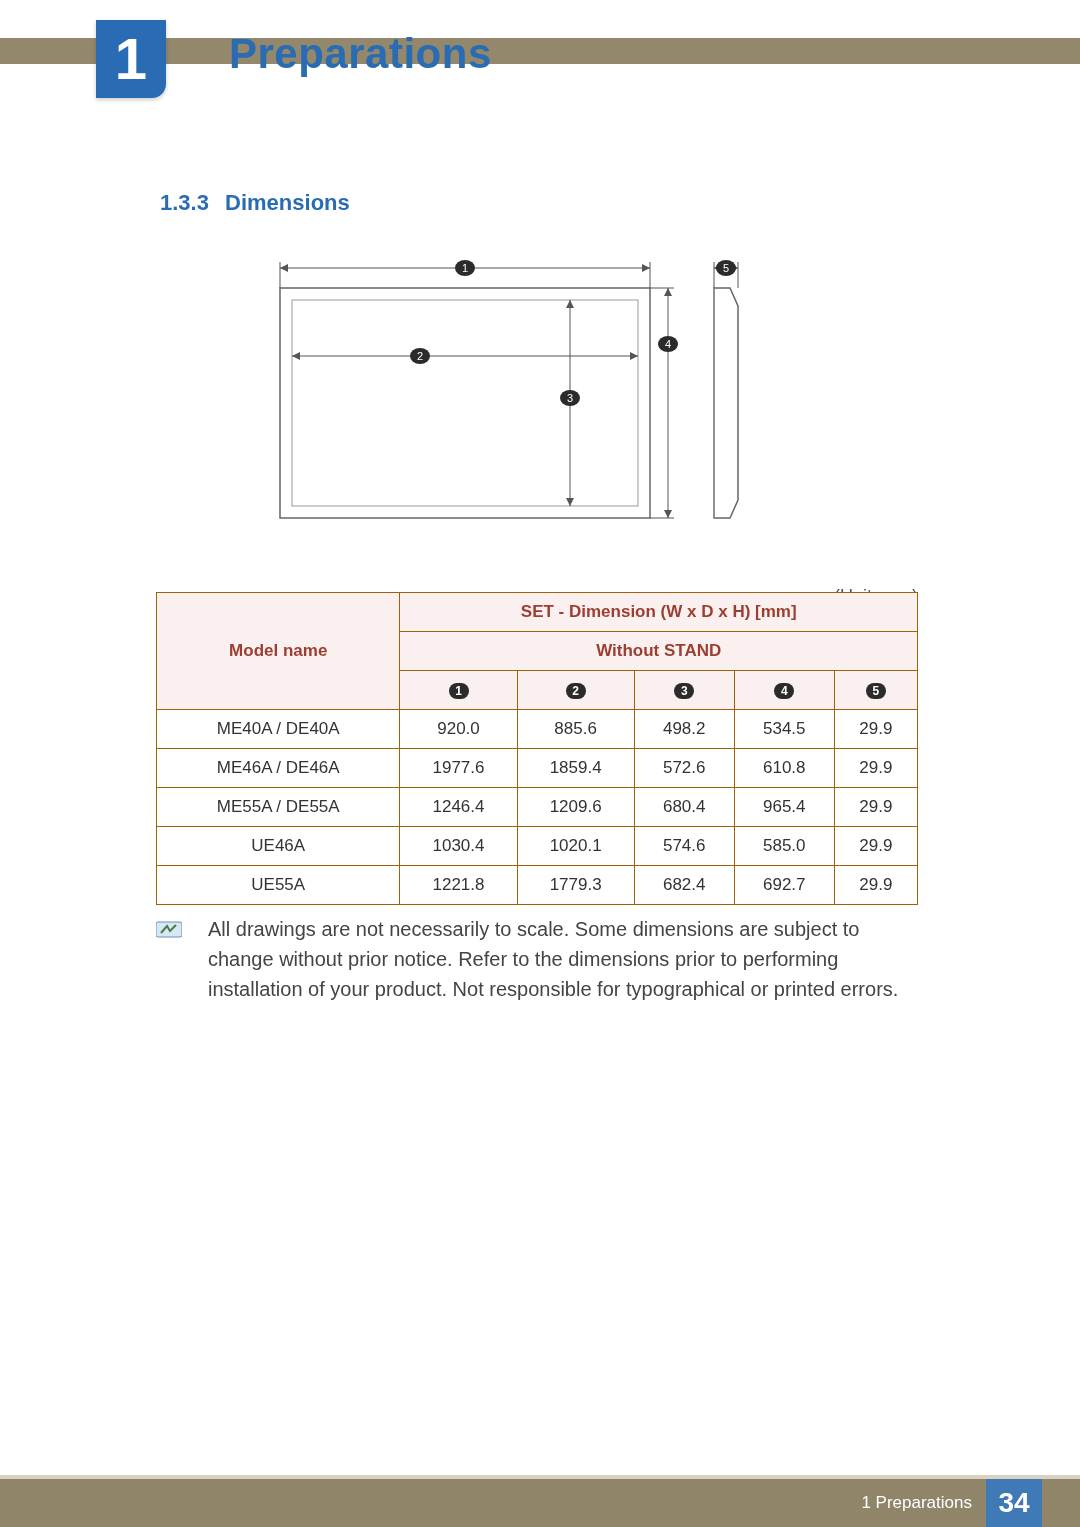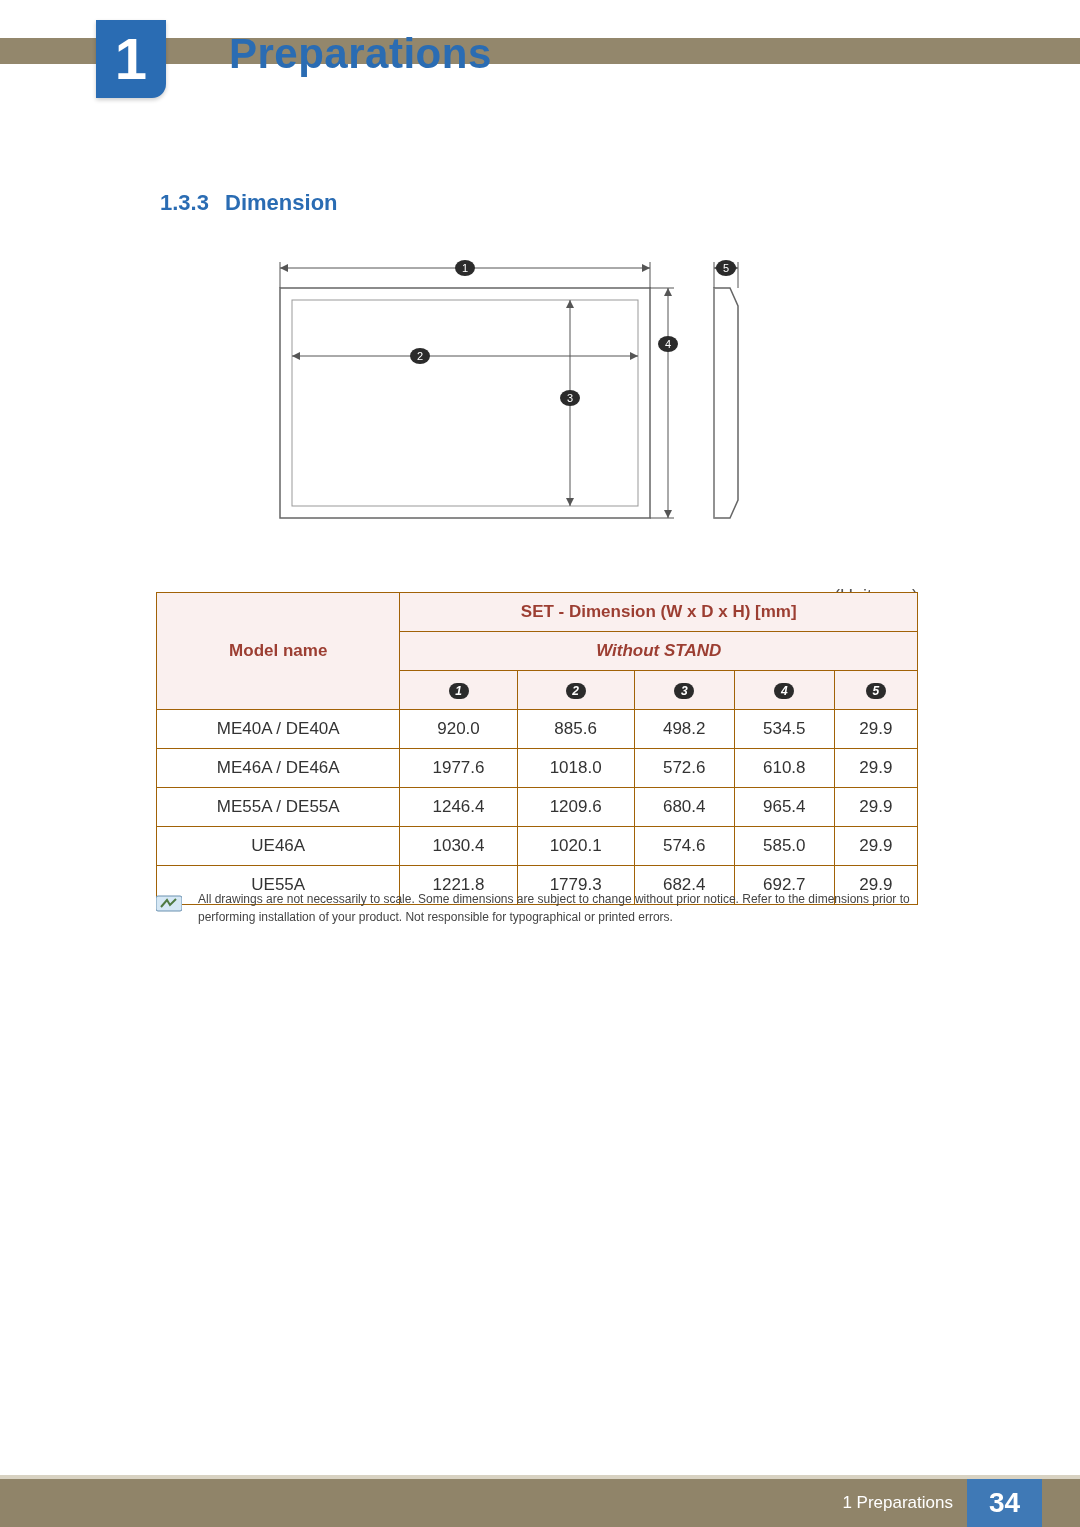--- a/index.html
+++ b/index.html
@@ -88,39 +88,39 @@
     border: 1px solid #a16207;
     padding: 9px 6px;
     text-align: center;
     font-weight: 400;
   }
   .dim-table thead th {
     background: #faf0ef;
     color: #9c3e32;
     font-weight: 600;
   }
-  .dim-table thead th.header-row2 { background: #faf0ef; font-style: italic; }
+  .dim-table thead th.header-row2 { background: #faf0ef; }
   .circled {
     display: inline-flex;
     width: 20px; height: 16px;
     border-radius: 9px;
     background: #2b2b2b;
     color: #fff;
     font-size: 12px;
     align-items: center; justify-content: center;
     font-weight: bold;
   }
   .note-block {
     position: absolute;
-    top: 890px;
+    top: 914px;
     left: 156px;
     width: 762px;
     display: flex;
-    gap: 16px;
-    font-size: 12px;
+    gap: 26px;
+    font-size: 20px;
     line-height: 1.5;
     color: #444;
   }
   .note-icon {
     flex: 0 0 26px;
     height: 20px;
     margin-top: 3px;
   }
   .footer-band {
     position: absolute;
@@ -138,21 +138,21 @@
     align-items: stretch;
   }
   .footer-text {
     color: #fff;
     font-size: 17px;
     display: flex;
     align-items: center;
     padding-right: 14px;
   }
   .page-num {
-    width: 75px;
+    width: 56px;
     background: #3f79b6;
     color: #fff;
     font-size: 28px;
     font-weight: bold;
     display: flex;
     align-items: center;
     justify-content: center;
   }
   .footer-thin {
     position:absolute; left:0; right:0; bottom:48px; height:4px; background:#d8d2c2;
@@ -163,21 +163,21 @@
 
 <div class="top-band">
   <div class="stripe"></div>
 </div>
 
 <div class="chapter-badge">1</div>
 <div class="chapter-title">Preparations</div>
 
 <div class="section-heading">
   <span class="num">1.3.3</span>
-  <span>Dimension</span>
+  <span>Dimensions</span>
 </div>
 
 <div class="diagram-wrap">
   <svg viewBox="0 0 530 290" width="530" height="290">
 
     <rect x="20" y="40" width="370" height="230" fill="none" stroke="#666" stroke-width="1.5"></rect>
     <rect x="32" y="52" width="346" height="206" fill="none" stroke="#999" stroke-width="1"></rect>
 
     <line x1="20" y1="20" x2="390" y2="20" stroke="#555"></line>
     <polygon points="20,20 28,16 28,24" fill="#555"></polygon>
@@ -244,21 +244,21 @@
       <td>ME40A / DE40A</td>
       <td>920.0</td>
       <td>885.6</td>
       <td>498.2</td>
       <td>534.5</td>
       <td>29.9</td>
     </tr>
     <tr>
       <td>ME46A / DE46A</td>
       <td>1977.6</td>
-      <td>1018.0</td>
+      <td>1859.4</td>
       <td>572.6</td>
       <td>610.8</td>
       <td>29.9</td>
     </tr>
     <tr>
       <td>ME55A / DE55A</td>
       <td>1246.4</td>
       <td>1209.6</td>
       <td>680.4</td>
       <td>965.4</td>

